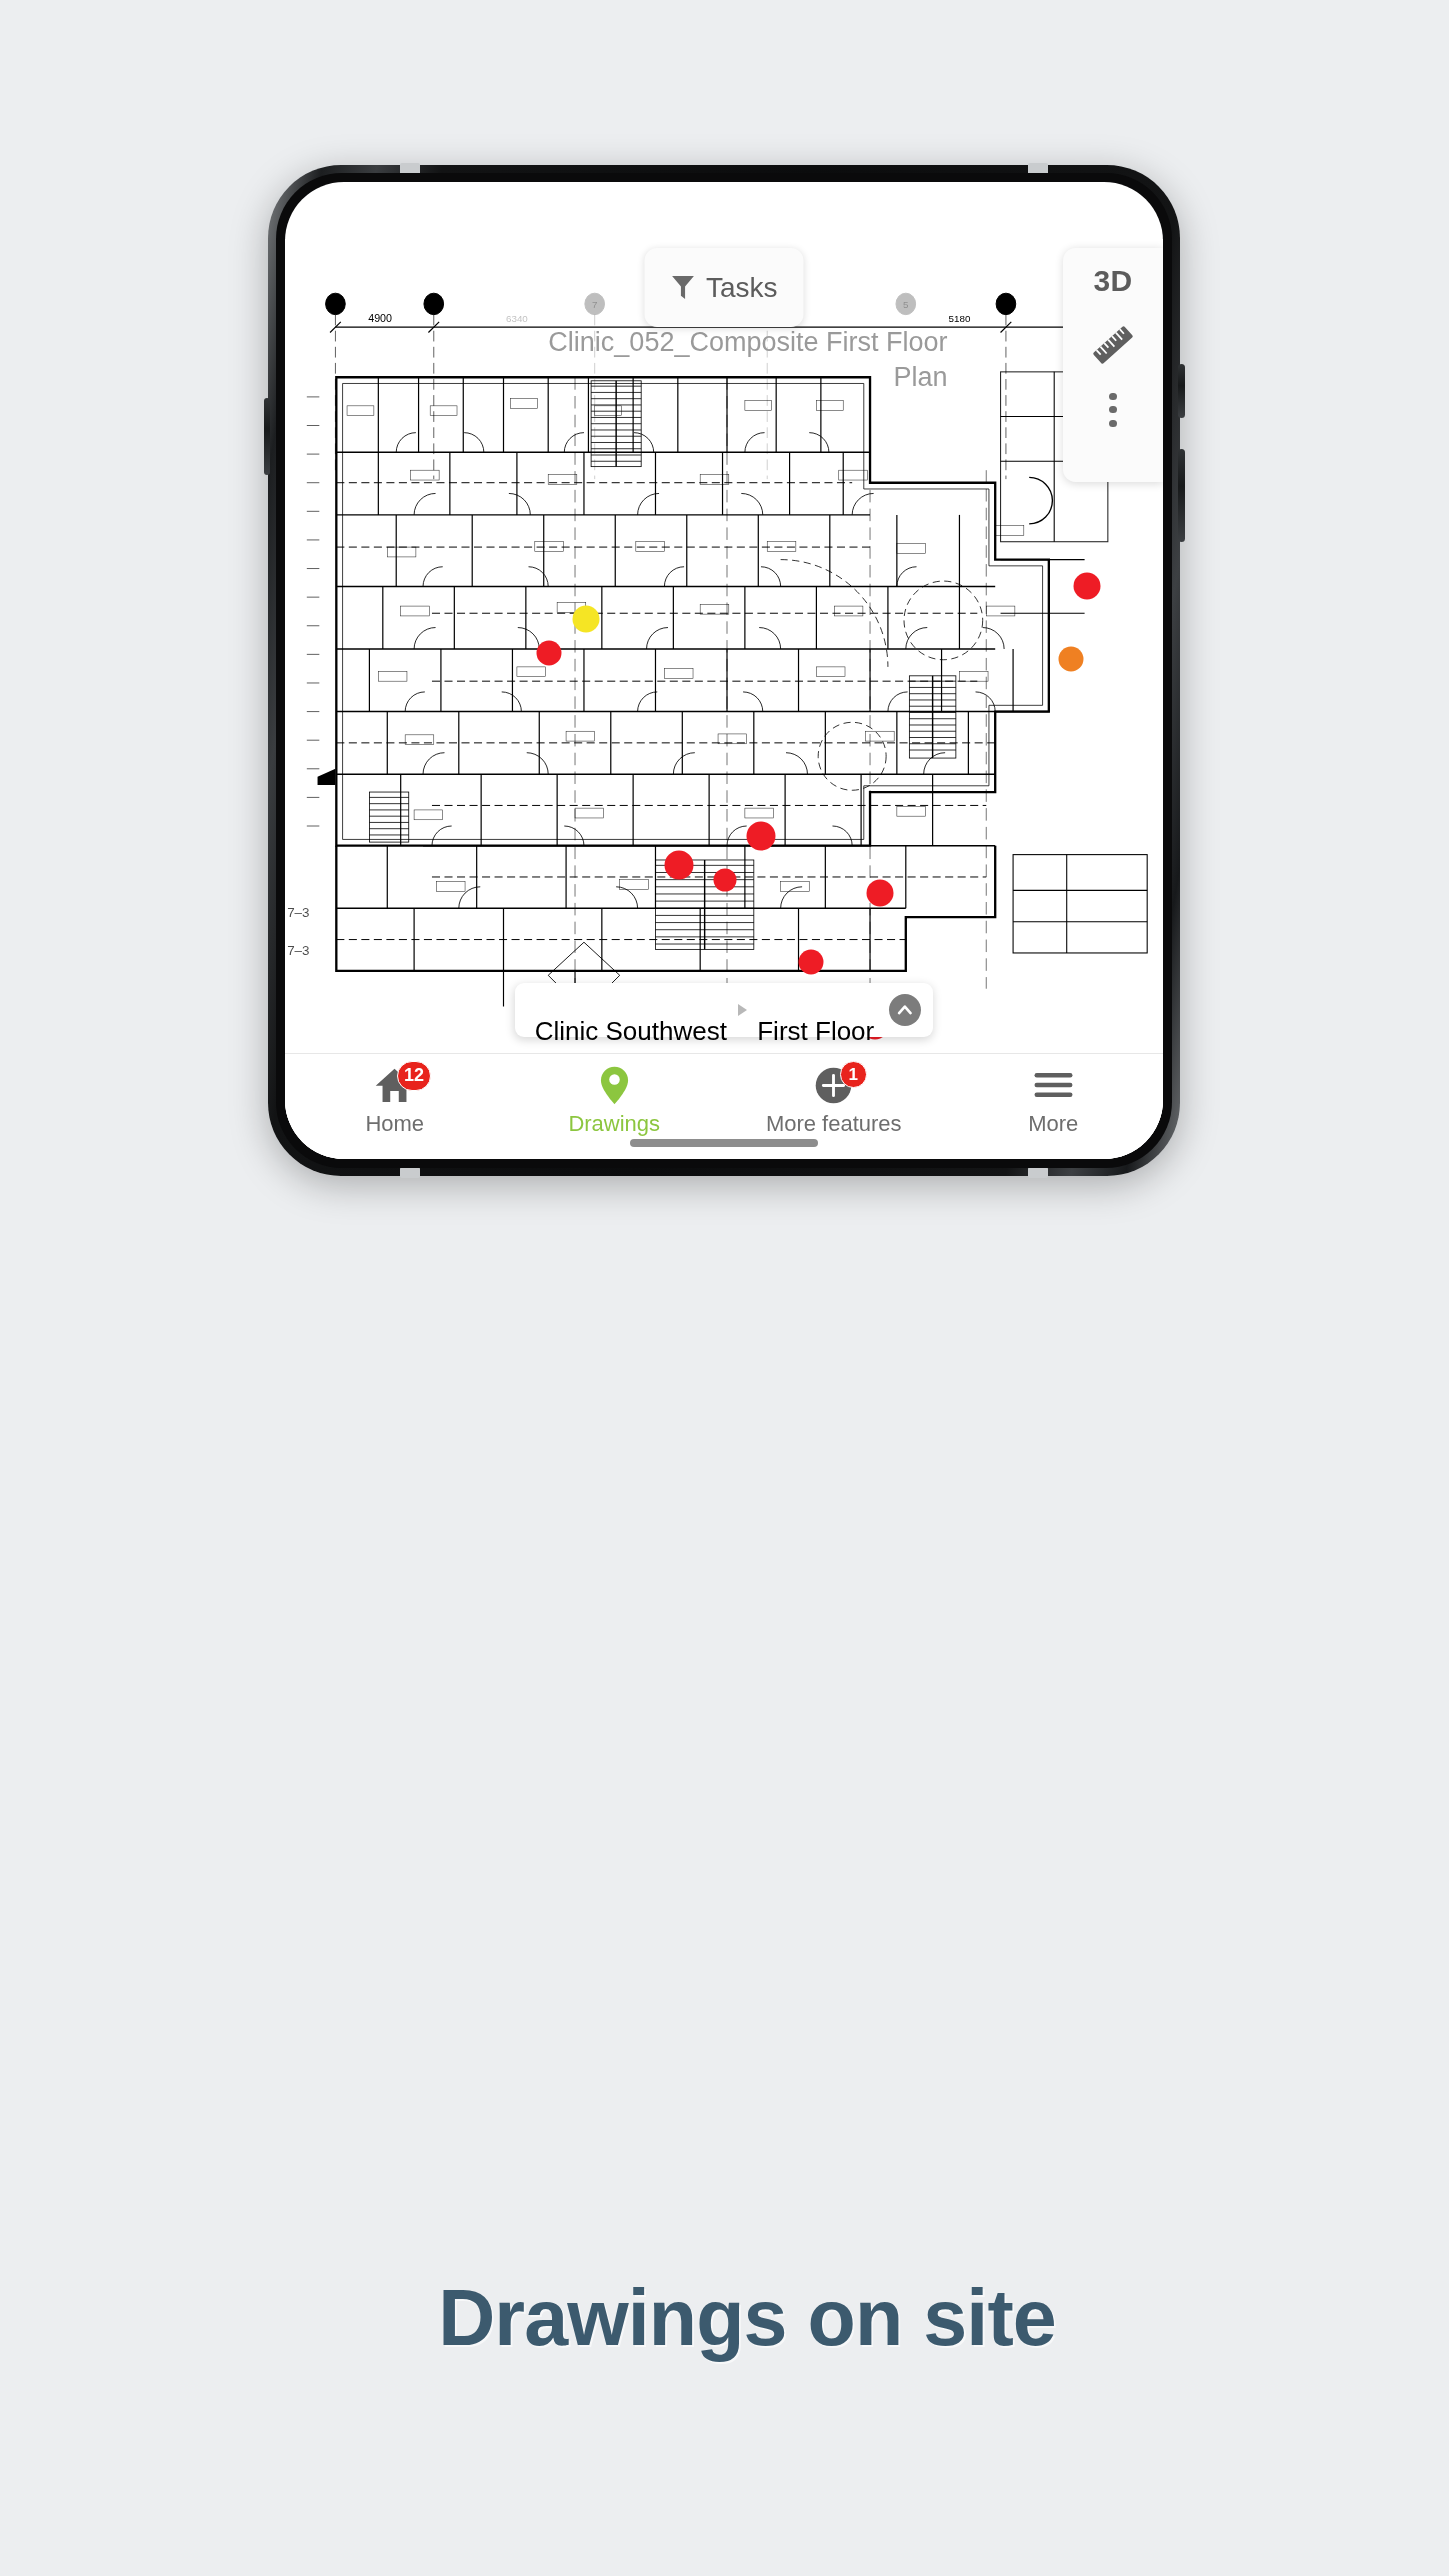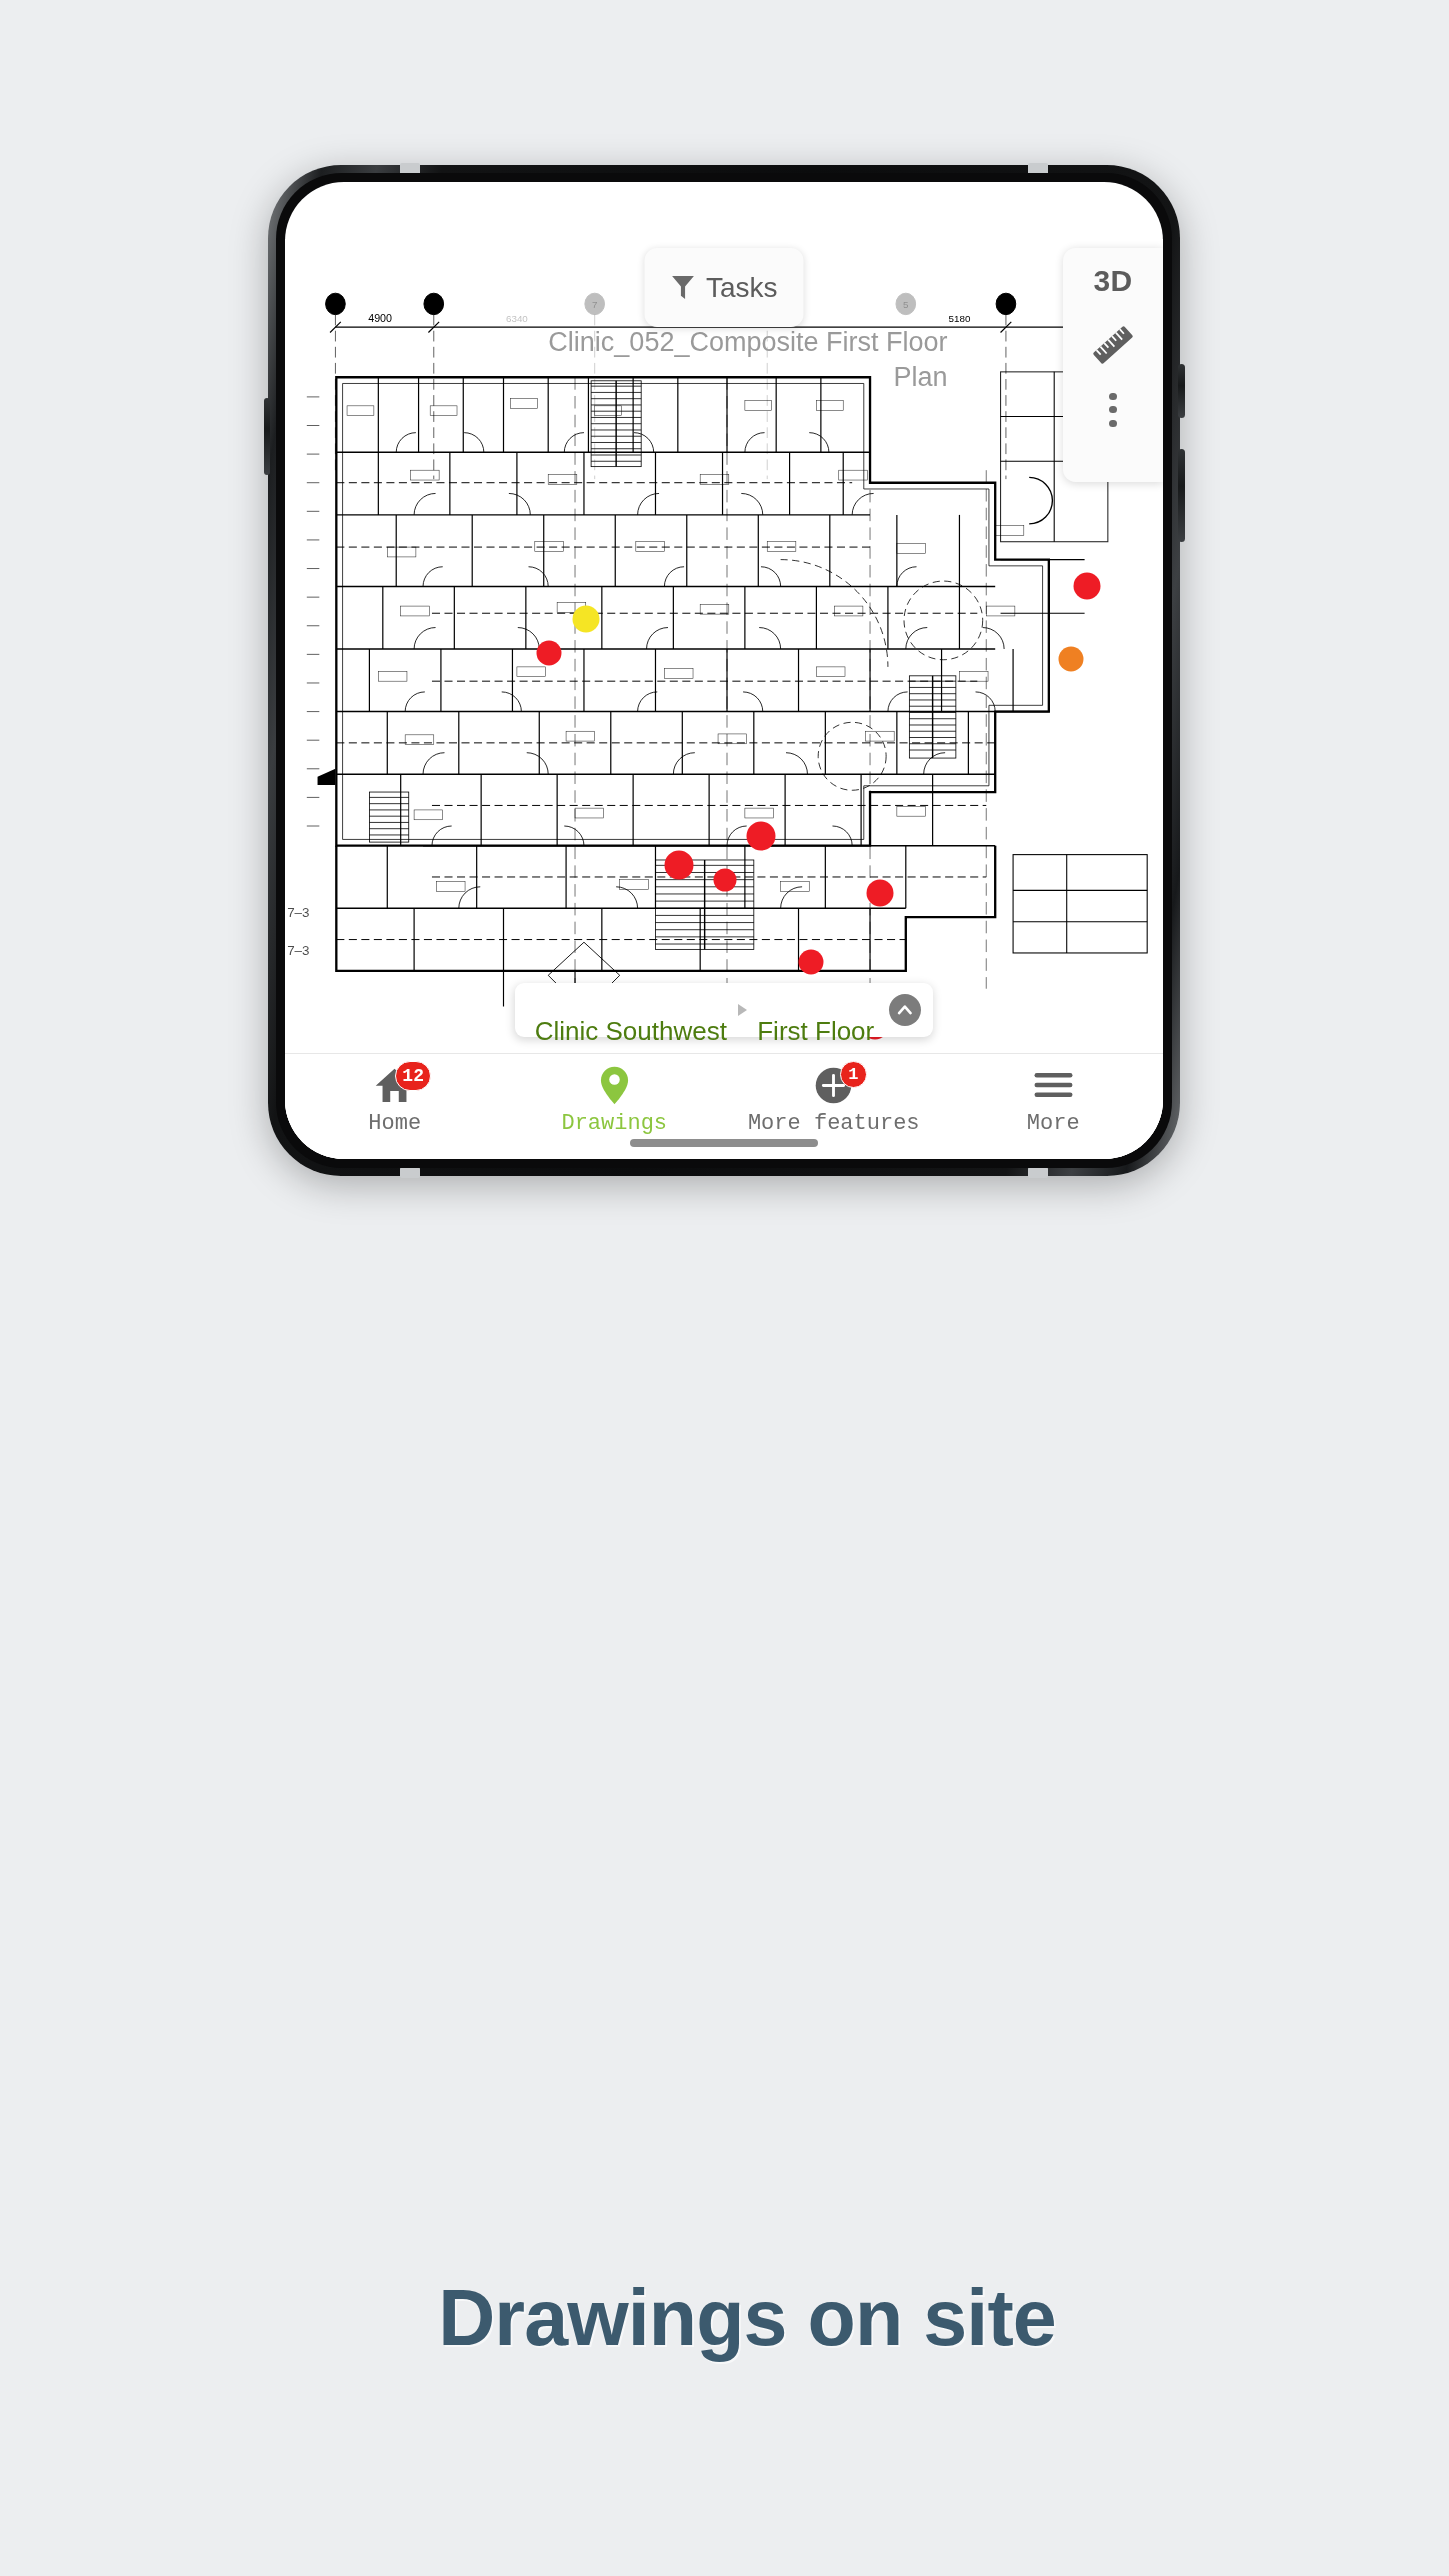--- a/index.html
+++ b/index.html
@@ -179,21 +179,21 @@
     bottom: 122px;
     height: 54px;
     background:#fff;
     border-radius: 9px;
     box-shadow: 0 2.7px 9.8px rgba(0,0,0,.16);
     display:flex; align-items:center;
     padding: 0 12.5px 0 19.7px; gap: 10.7px;
     white-space: nowrap;
     z-index: 13;
   }
-  .crumb .t { font-size: 26px; color:#4d7c0f;margin-top:42px; }
+  .crumb .t { font-size: 26px; color:#000000;margin-top:42px; }
   .crumb .sep {
     width:0;height:0;
     border-left: 9.8px solid #b8b8b8;
     border-top: 6.3px solid transparent;
     border-bottom: 6.3px solid transparent;
   }
   .crumb .caret {
     width: 32px; height: 32px; border-radius:50%;
     background:#7c7c7c;
     display:flex;align-items:center;justify-content:center;
@@ -207,21 +207,20 @@
     left:0; right:0; bottom:0; height:106px;
     background:#fff;
     border-top: 0.9px solid #e7e7e7;
     display:flex; align-items:flex-start;
     padding-top: 10.7px;
     z-index: 14;
   }
   .nav-item {
     flex:1; display:flex; flex-direction:column; align-items:center; gap:5.4px;
     position:relative;
-    font-family:Liberation Mono, monospace;
   }
   .nav-icon { position:relative; width: 48px; height: 41px; display:flex;align-items:center;justify-content:center; }
   .nav-label { font-size: 22px; color:#6e6e6e; }
   .nav-label.active { color:#8cc63f; }
   .badge {
     position:absolute;
     top: -3.6px; right: -12.5px;
     min-width: 29.5px; height: 29.5px;
     border-radius: 15px;
     background:#e8231c;

